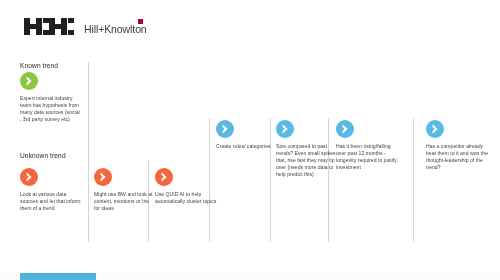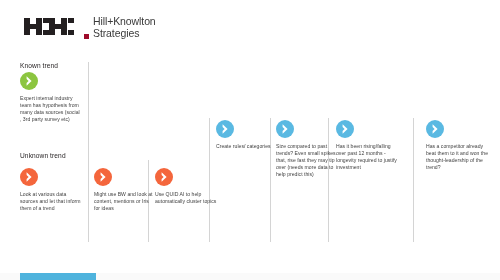--- a/index.html
+++ b/index.html
@@ -32,20 +32,21 @@
     align-items: flex-start;
   }
   .logo-mark {
     display: block;
     margin-top: 2px;
   }
   .logo-text-wrap {
     display: flex;
     align-items: flex-end;
     margin-left: 8px;
+    flex-direction: column;
   }
   .logo-square {
     width: 5px;
     height: 5px;
     background: #9e0b2a;
     margin-top: 3px;
     margin-right: 4px;
     flex: 0 0 auto;
   }
   .logo-words {
@@ -134,21 +135,20 @@
           <rect x="37" y="0" width="6" height="17"></rect>
           <rect x="44" y="0" width="6" height="5"></rect>
           <rect x="44" y="12" width="6" height="5"></rect>
         </g>
       </svg>
     </span>
     <span class="logo-text-wrap">
       <span class="logo-square"></span>
       <span class="logo-words">
         <span class="l1">Hill+Knowlton</span>
-        <span class="l2">Strategies</span>
       </span>
     </span>
   </div>
 
   <div class="row-label known">Known trend</div>
   <div class="row-label unknown">Unknown trend</div>
 
   <div class="divider" style="left:88px;  top:62px;  height:180px;"></div>
   <div class="divider" style="left:148px; top:160px; height:82px;"></div>
   <div class="divider" style="left:209px; top:118px; height:124px;"></div>

